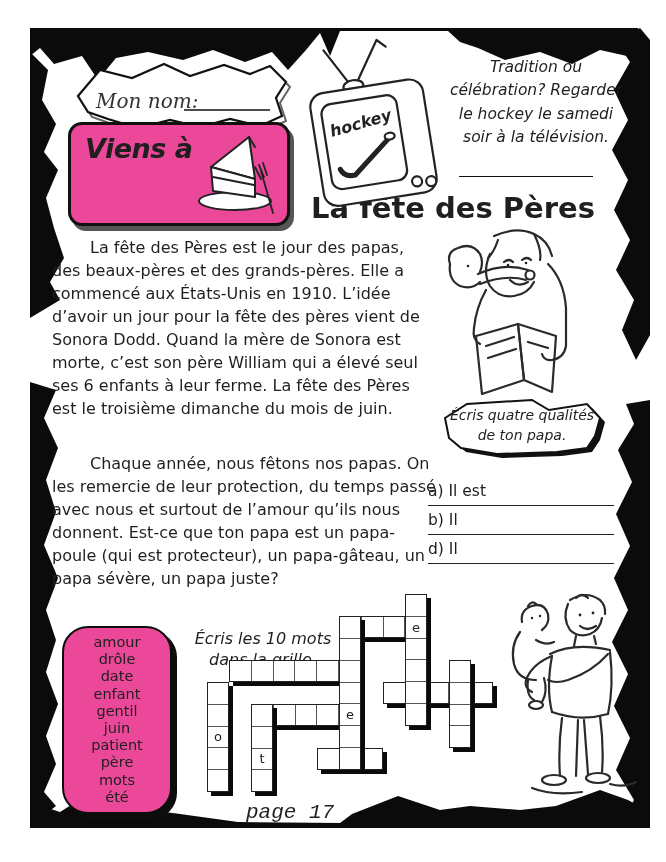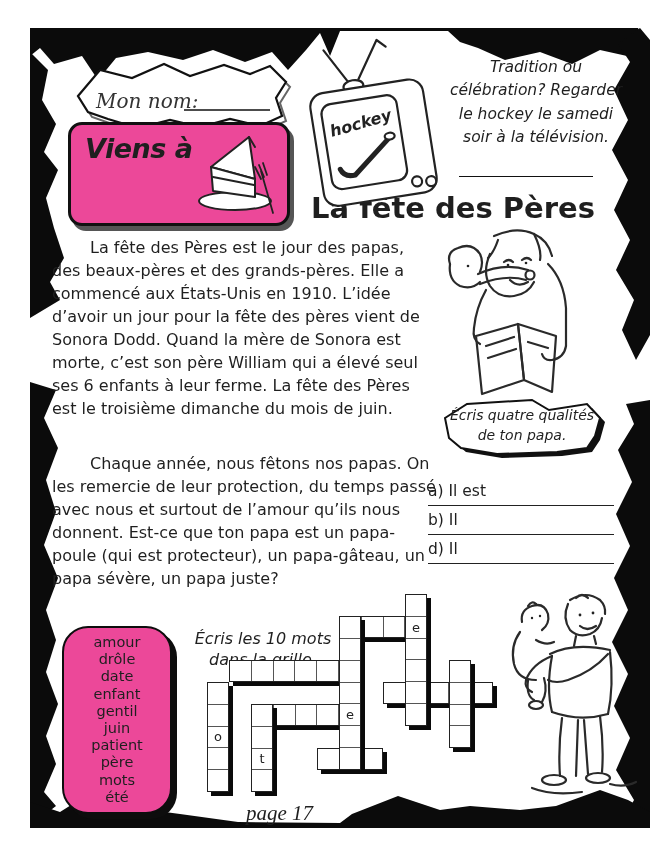--- a/index.html
+++ b/index.html
@@ -44,21 +44,21 @@
                font-size:16px;line-height:21px;margin-top:16px;}
   
   .cw-strip{position:absolute;background:#fff;border:1.5px solid #222;
             box-shadow:4px 4px 0 #0a0a0a;display:flex;box-sizing:border-box;z-index:2;}
   .cw-strip.v{flex-direction:column;}
   .cw-cell{flex:1;border:0 solid #555;display:flex;align-items:center;justify-content:center;
            font-size:13px;color:#222;}
   .cw-strip.h .cw-cell + .cw-cell{border-left-width:1px;}
   .cw-strip.v .cw-cell + .cw-cell{border-top-width:1px;}
   
-  #page-footer{left:246px;top:801px;font-family:Liberation Serif, serif;font-style:italic;
+  #page-footer{left:246px;top:801px;font-family:Liberation Mono, monospace;font-style:italic;
                font-size:21px;z-index:3;}
 </style>
 </head>
 <body>
 
 <div id="page">
 
   <svg id="torn-border" width="666" height="862" viewBox="0 0 666 862">
     <g fill="#0b0b0b" stroke="none">
 

